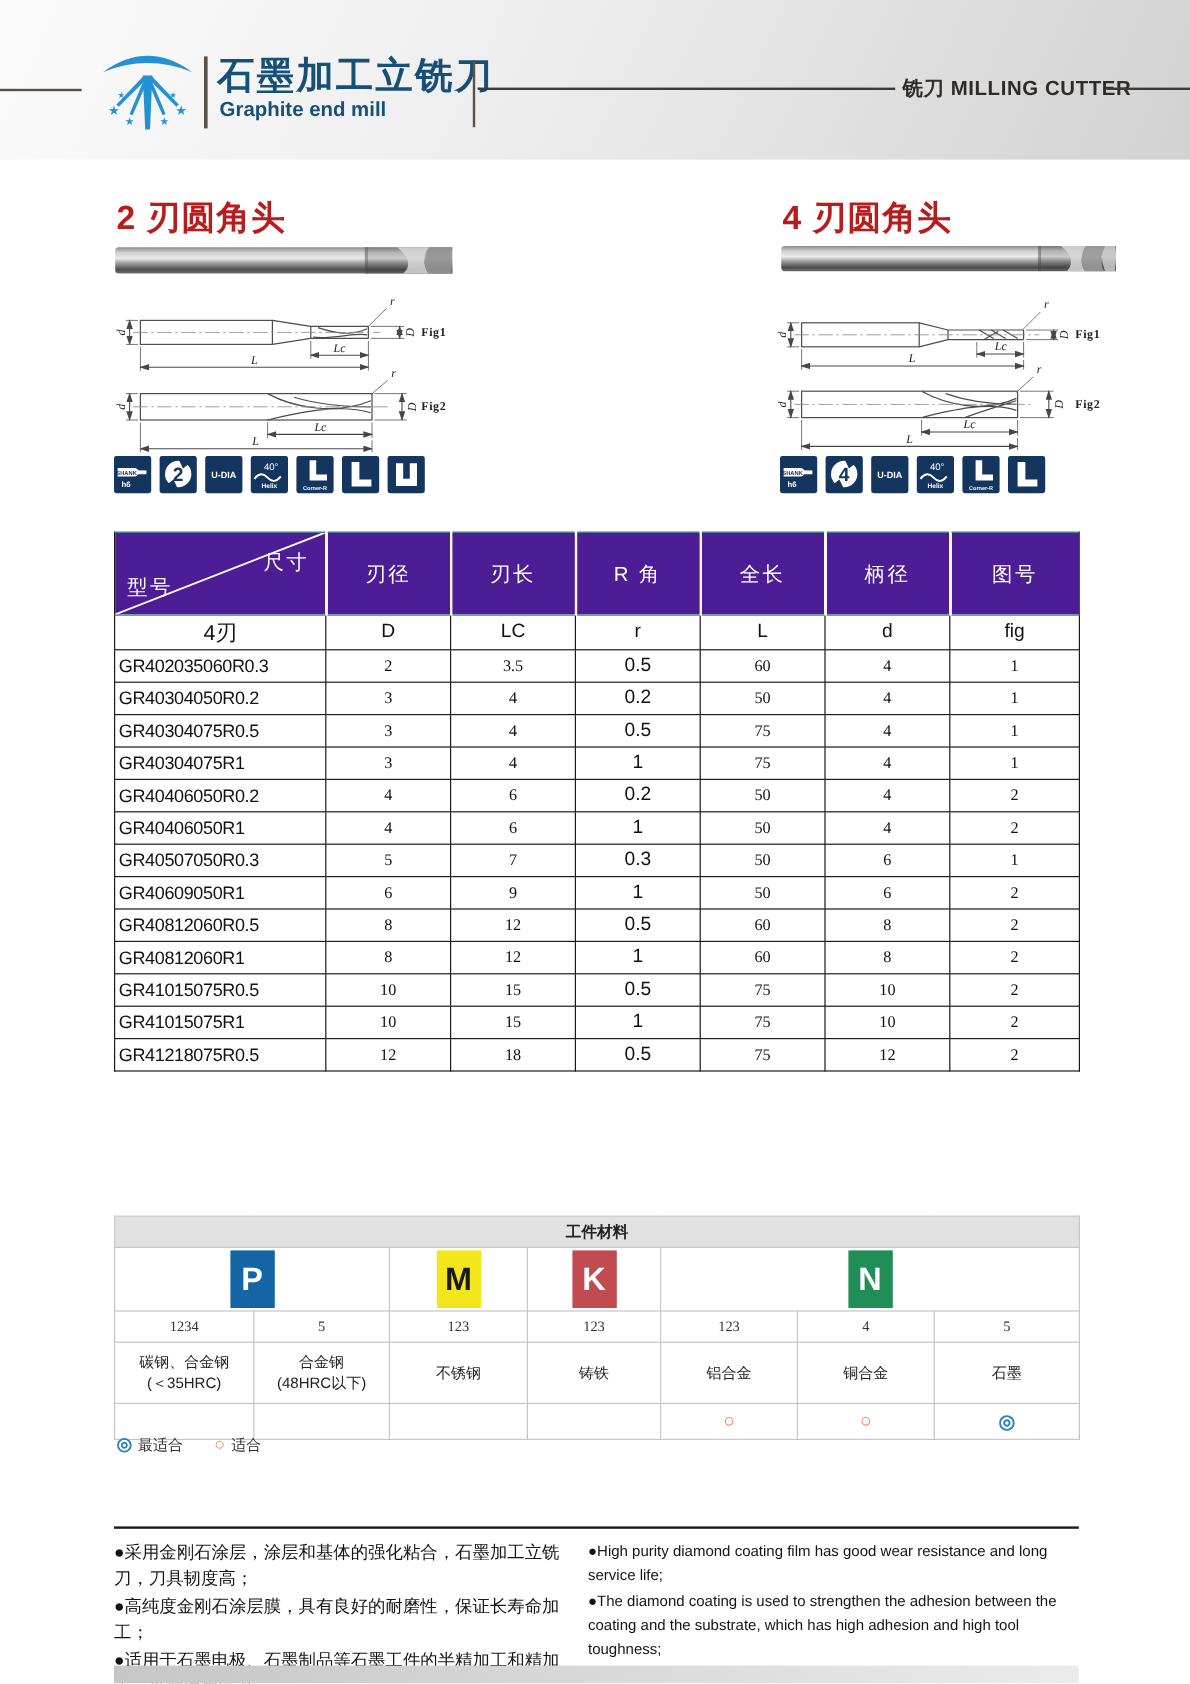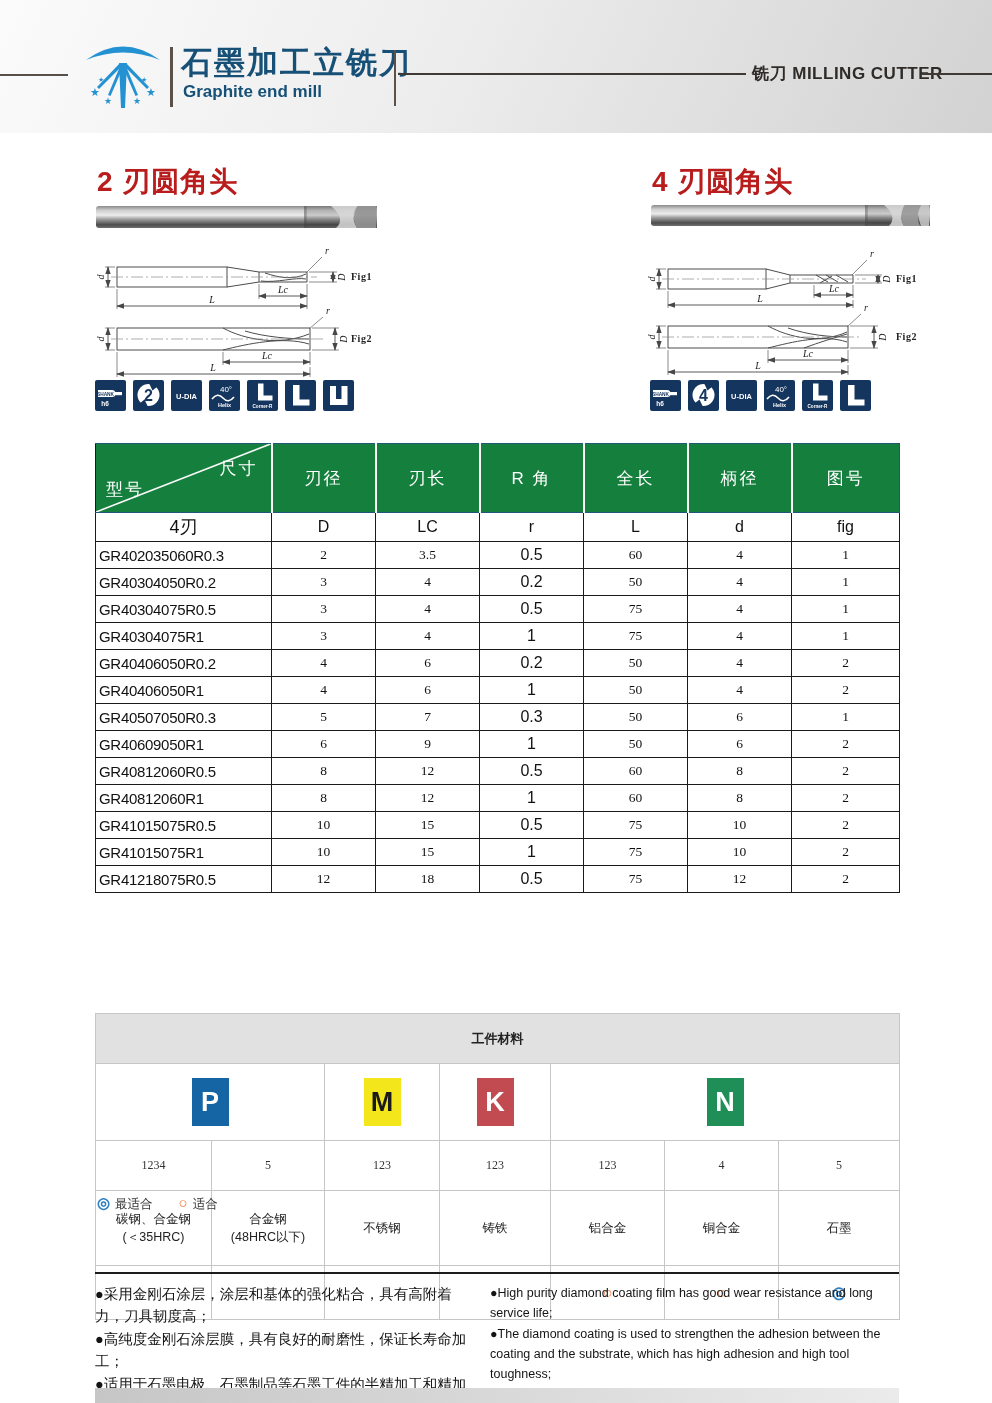--- a/index.html
+++ b/index.html
@@ -33,37 +33,37 @@
   .figlab{font:bold 10px "Liberation Serif",serif;fill:#222;letter-spacing:.5px;}
   
   .badges{position:absolute;display:flex;gap:7px;}
   #badges1{left:95px;top:380px;}
   #badges2{left:650px;top:380px;}
   .badge{width:31px;height:31px;background:#14355e;border-radius:2px;}
   .badge svg{display:block;width:31px;height:31px;}
   
   #spec{position:absolute;left:95px;top:443px;width:804px;border-collapse:collapse;table-layout:fixed;}
   #spec th,#spec td{border:1px solid #1a1a1a;padding:0;text-align:center;overflow:hidden;}
-  #spec thead th{background:#15803d;color:#fff;font-size:17px;font-weight:normal;height:68px;
+  #spec thead th{background:#4c1d95;color:#fff;font-size:17px;font-weight:normal;height:68px;
                  border:1px solid #20587a;border-left:2px solid #f8f8f8;letter-spacing:2px;}
   #spec thead th:first-child{border-left:1px solid #1a1a1a;}
   #spec thead{border:1px solid #1a1a1a;}
   #corner{position:relative;}
   #corner svg{position:absolute;left:0;top:0;width:100%;height:100%;}
   #corner .ctop{position:absolute;right:13px;top:13px;font-size:17px;letter-spacing:2px;}
   #corner .cbot{position:absolute;left:10px;bottom:11px;font-size:17px;letter-spacing:2px;}
   #spec .subrow td{height:28px;font-size:16px;color:#111;}
   #spec .subrow td.subfirst{font-size:18px;font-weight:500;}
   #spec tbody td{height:26px;}
   #spec td.model{text-align:left;padding-left:3px;font-size:15px;letter-spacing:-.3px;color:#111;}
   #spec td.num{font-family:"Liberation Serif",serif;font-size:13.5px;color:#111;}
   #spec td.rnum{font-size:16px;color:#111;}
   
   #mat{position:absolute;left:95px;top:1013px;width:804px;border-collapse:collapse;table-layout:fixed;}
-  #mat td{border:1px solid #c6c6c6;text-align:center;padding:12px;}
+  #mat td{border:1px solid #c6c6c6;text-align:center;padding:0;}
   #mat .mtitle td{background:#e1e1e1;height:25px;font-size:13px;font-weight:bold;color:#222;}
   #mat .mletters td{height:52px;}
   .mletter{display:inline-block;width:37px;height:48px;line-height:48px;font-size:27px;font-weight:bold;text-align:center;}
   #mat .mnums td{height:25px;font-family:"Liberation Serif",serif;font-size:12px;color:#333;}
   #mat .mnames td{height:50px;font-size:12.5px;color:#222;line-height:1.45;white-space:pre-line;}
   #mat .mcirc td{height:29px;font-size:16px;font-weight:bold;}
   .c-suit{color:#f0793f;}
   .c-best{color:#2f7fc1;}
   #legend{position:absolute;left:97px;top:1194px;font-size:12.5px;color:#333;display:flex;gap:26px;align-items:center;}
   #legend .sym{font-size:15px;font-weight:bold;margin-right:5px;}
@@ -528,21 +528,21 @@
     </tbody>
   </table>
 
   <div id="legend">
       <span><span class="sym c-best">◎</span><span>最适合</span></span>
       <span><span class="sym c-suit">○</span><span>适合</span></span>
     </div>
 
   <div id="divider"></div>
   <div class="notes" id="notes-zh">
-      <p>●采用金刚石涂层，涂层和基体的强化粘合，具有高附着力，刀具韧度高；</p>
+      <p>●采用金刚石涂层，涂层和基体的强化粘合，石墨加工立铣刀，刀具韧度高；</p>
       <p>●高纯度金刚石涂层膜，具有良好的耐磨性，保证长寿命加工；</p>
       <p>●适用于石墨电极、石墨制品等石墨工件的半精加工和精加工，推荐使用气冷。</p>
     </div>
   <div class="notes" id="notes-en">
       <p>●High purity diamond coating film has good wear resistance and long service life;</p>
       <p>●The diamond coating is used to strengthen the adhesion between the coating and the substrate, which has high adhesion and high tool toughness;</p>
       <p>●It is suitable for semi finishing and finishing of graphite electrode and graphite products. Air cooling is recommended.</p>
     </div>
   <div id="footbar"></div>
 

